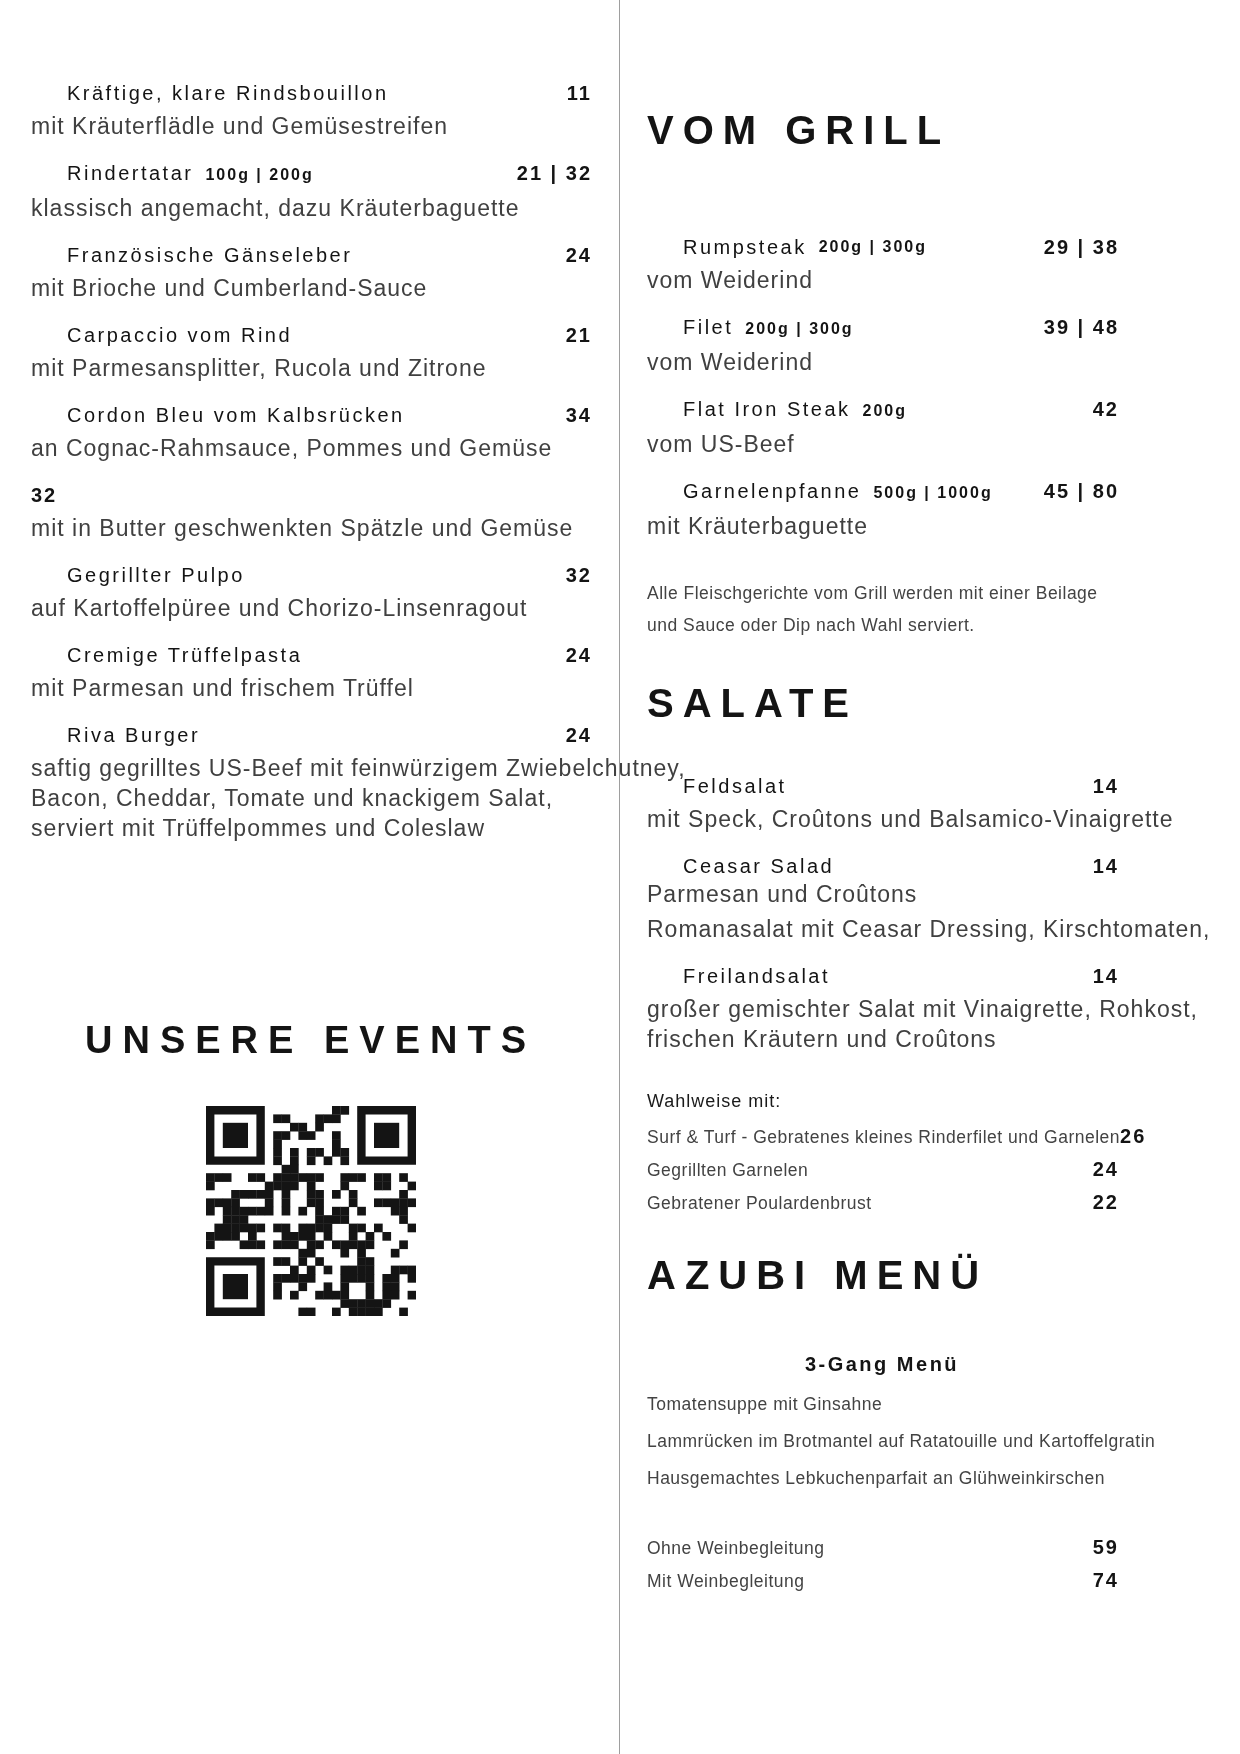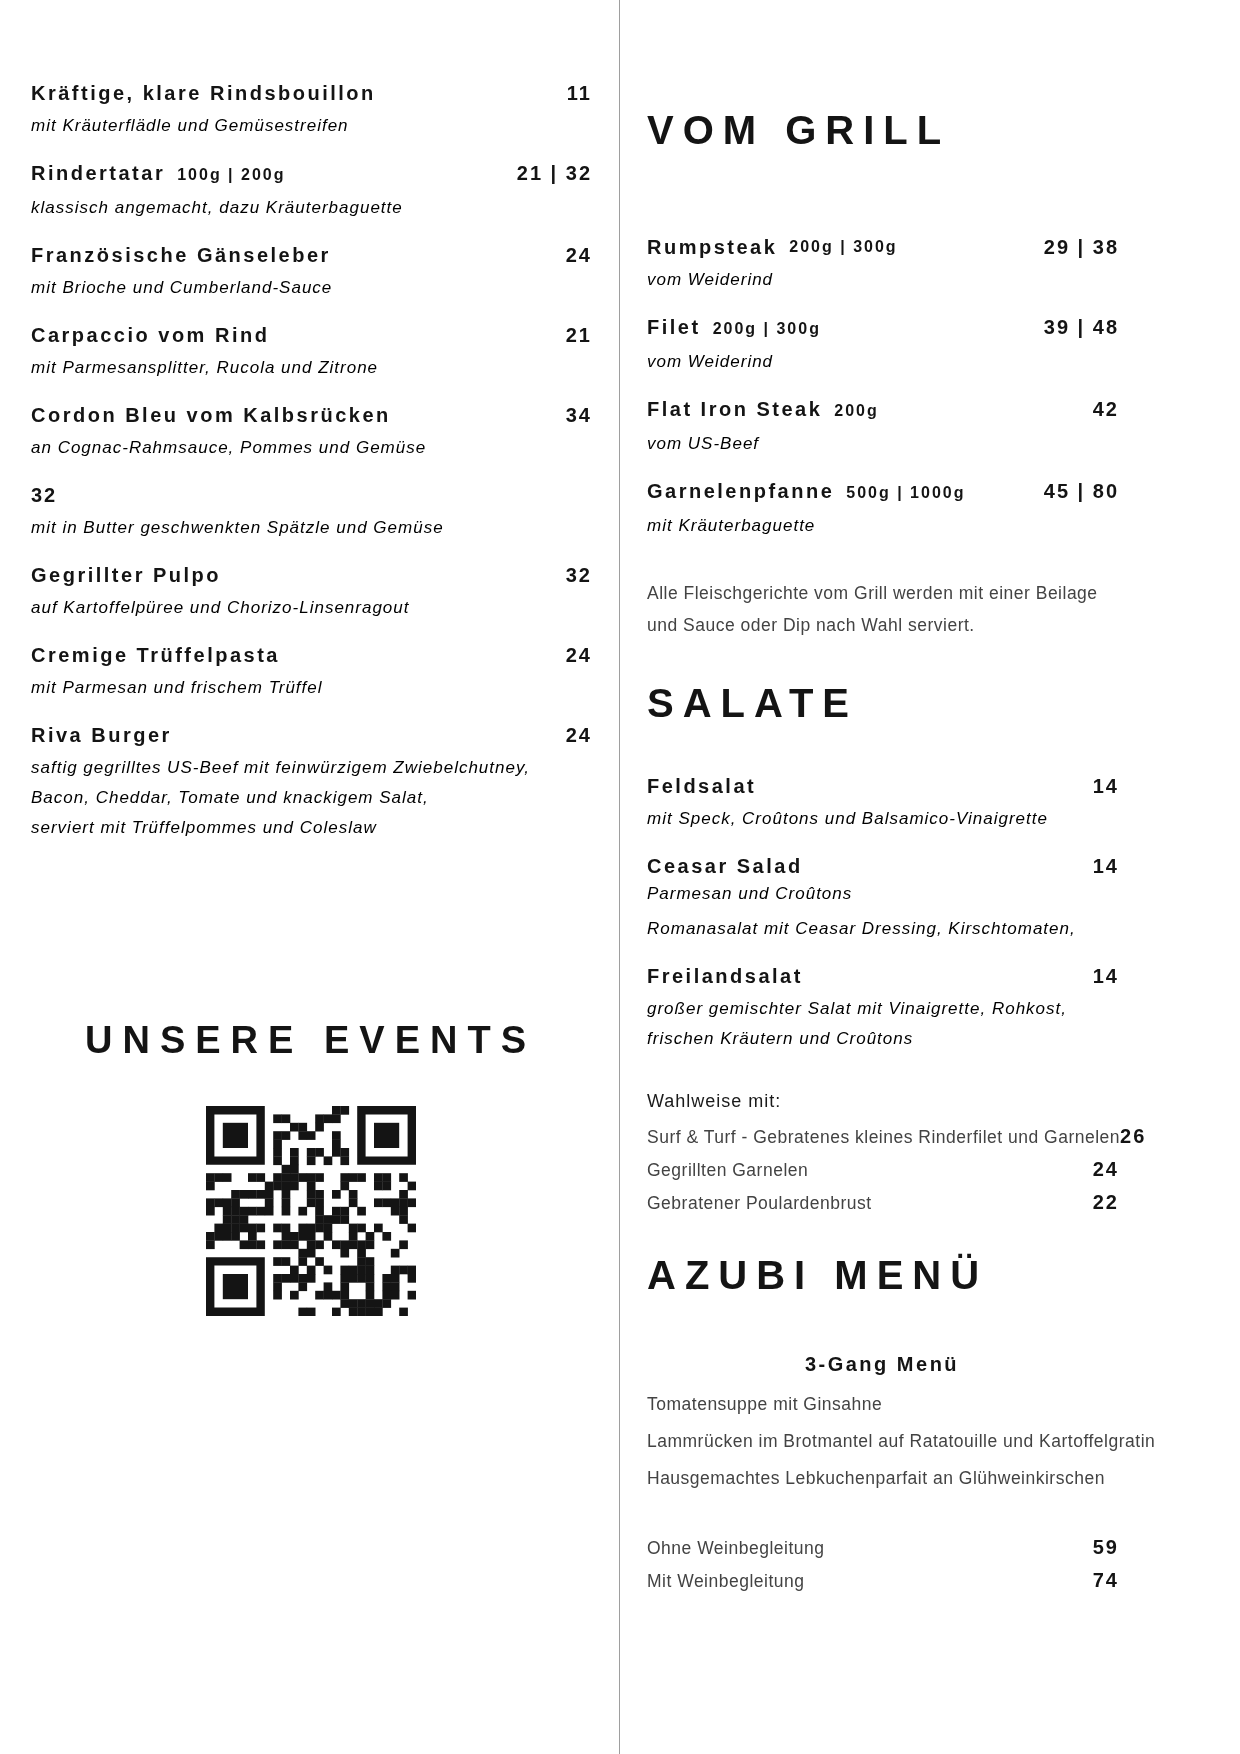--- a/index.html
+++ b/index.html
@@ -15,24 +15,24 @@
 
   .section-heading{
     font-size:40px;font-weight:700;letter-spacing:9px;line-height:48px;
     white-space:nowrap;color:#141414;
   }
   .mt-top{margin-top:106px;}
 
   .menu-item{margin-bottom:19px;}
   .first-item{margin-top:80px;}
   .item-top{display:flex;justify-content:space-between;align-items:baseline;line-height:26px;}
-  .item-name{font-size:20px;font-weight:700;letter-spacing:2.5px;white-space:nowrap;}
+  .item-name{font-size:20px;font-weight:400;letter-spacing:2.5px;white-space:nowrap;margin-left:36px;}
   .item-size{font-size:16px;font-weight:700;letter-spacing:2px;margin-left:12px;}
   .item-price{font-size:20px;font-weight:700;letter-spacing:2px;white-space:nowrap;margin-right:-2px;}
-  .item-desc{font-size:17px;letter-spacing:1px;color:#000000;line-height:30px;margin-top:5px;white-space:nowrap;font-style:italic;}
+  .item-desc{font-size:23px;letter-spacing:1px;color:#404040;line-height:30px;margin-top:5px;white-space:nowrap;}
 
   .small-text{font-size:17.5px;letter-spacing:0.5px;color:#434343;line-height:32px;white-space:nowrap;}
   .note{margin-top:36px;}
 
   .heading-gap1{margin-top:38px;}
   .heading-gap2{margin-top:32px;}
   .salad-first{margin-top:46px;}
 
   .options-title{font-size:18px;font-weight:400;letter-spacing:1px;line-height:26px;margin-top:34px;color:#1a1a1a;}
   .options{margin-top:6px;}

